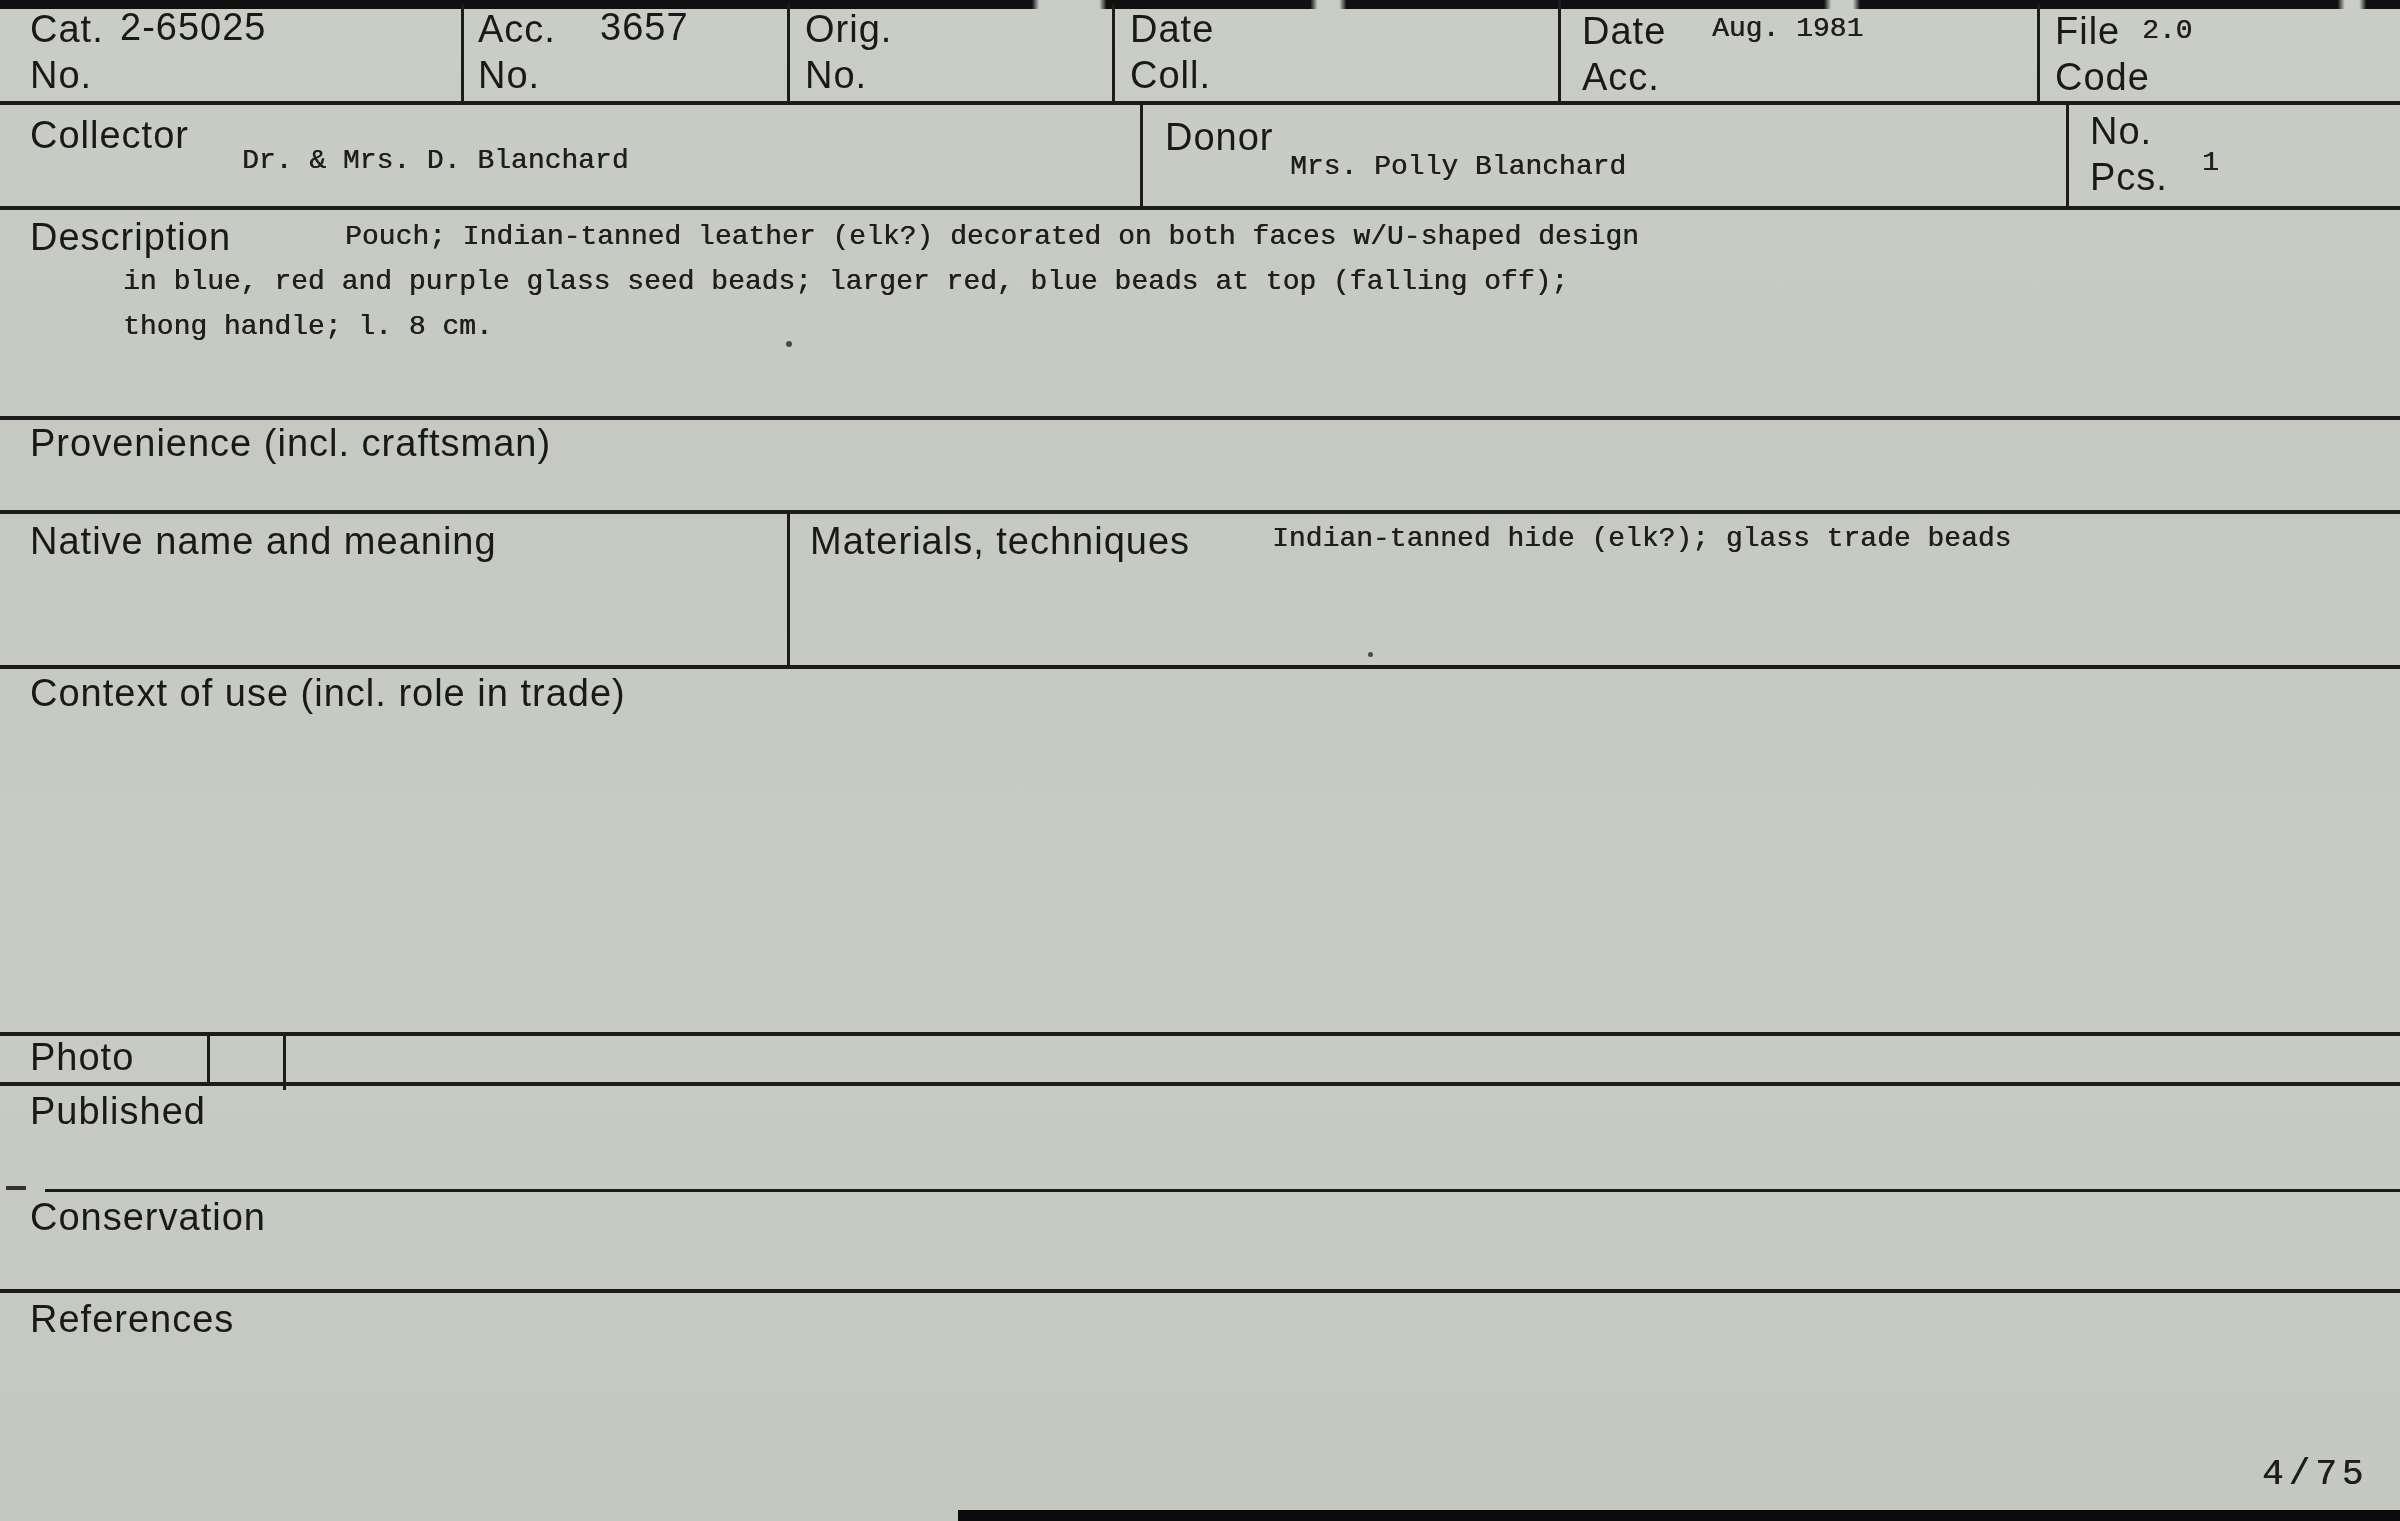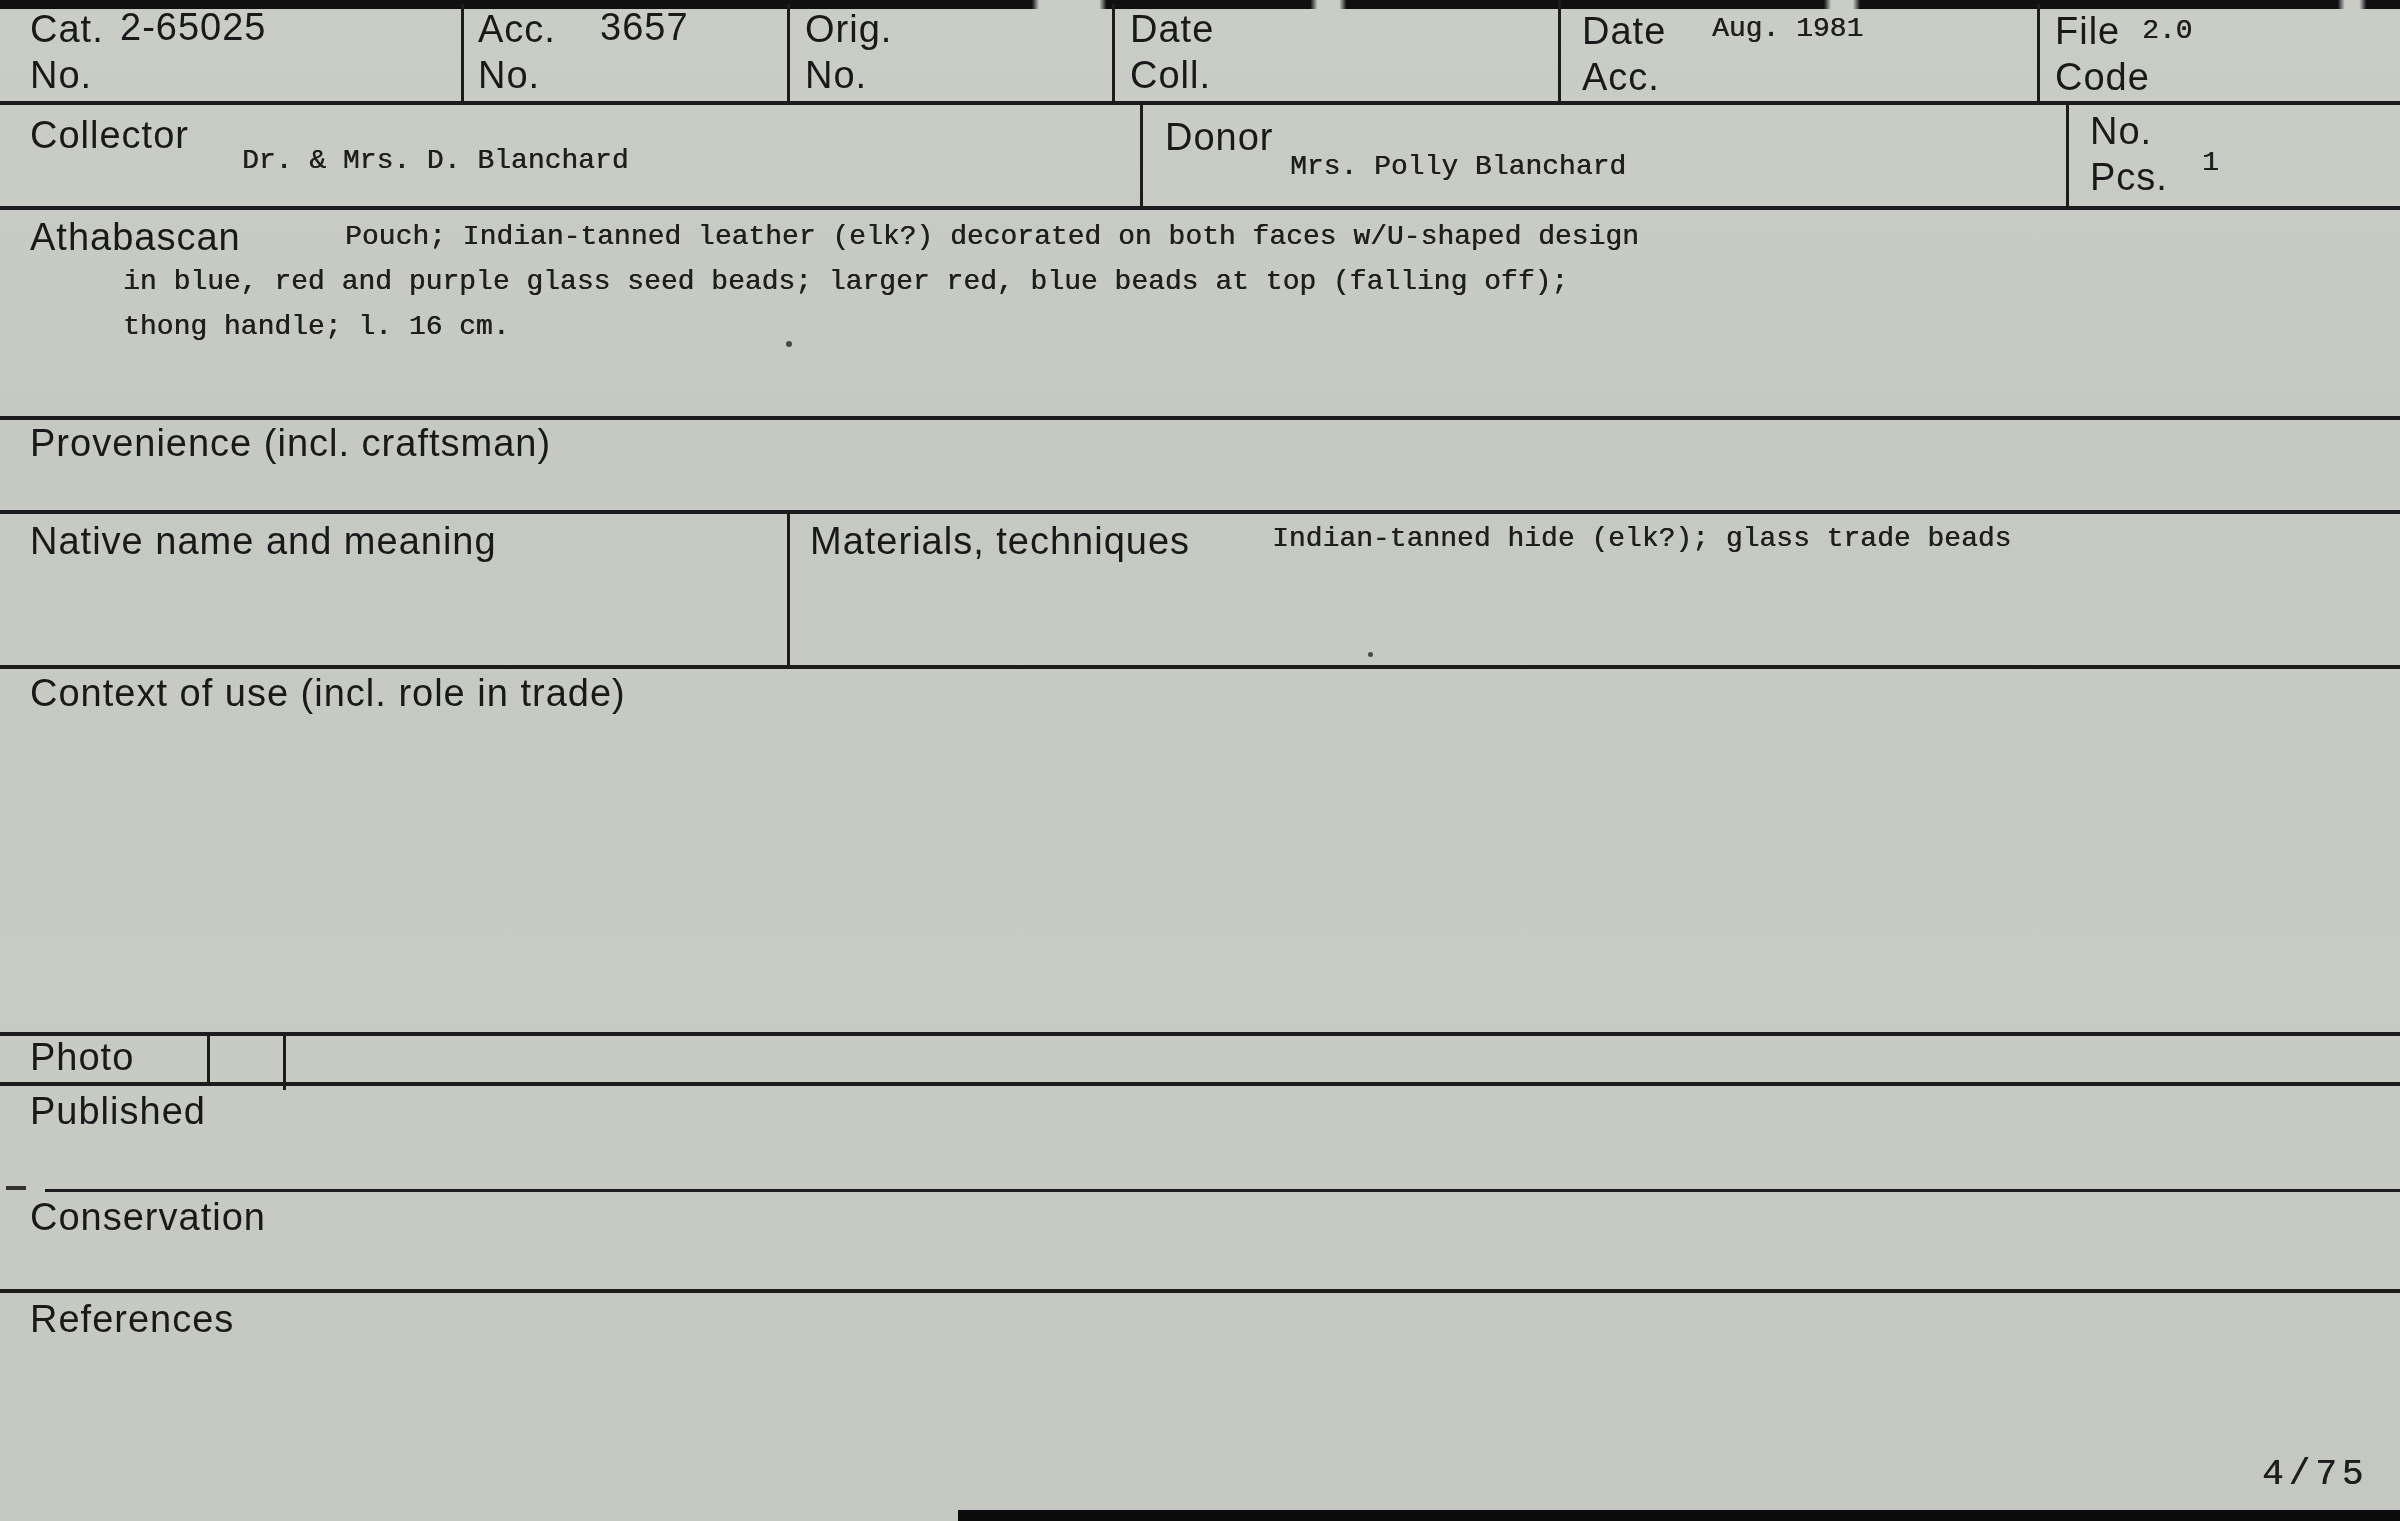--- a/index.html
+++ b/index.html
@@ -94,24 +94,24 @@
   <span class="lbl" style="left:30px;top:116px;">Collector</span>
   <span class="typed" style="left:242px;top:146px;">Dr. &amp; Mrs. D. Blanchard</span>
 
   <span class="lbl" style="left:1165px;top:118px;">Donor</span>
   <span class="typed" style="left:1290px;top:152px;">Mrs. Polly Blanchard</span>
 
   <span class="lbl" style="left:2090px;top:112px;">No.</span>
   <span class="lbl" style="left:2090px;top:158px;">Pcs.</span>
   <span class="typed" style="left:2202px;top:148px;">1</span>
 
-  <span class="lbl" style="left:30px;top:218px;">Athabascan</span>
+  <span class="lbl" style="left:30px;top:218px;">Description</span>
   <span class="typed" style="left:345px;top:222px;">Pouch; Indian-tanned leather (elk?) decorated on both faces w/U-shaped design</span>
   <span class="typed" style="left:123px;top:267px;">in blue, red and purple glass seed beads; larger red, blue beads at top (falling off);</span>
-  <span class="typed" style="left:123px;top:312px;">thong handle; l. 16 cm.</span>
+  <span class="typed" style="left:123px;top:312px;">thong handle; l. 8 cm.</span>
 
   <span class="lbl" style="left:30px;top:424px;">Provenience (incl. craftsman)</span>
 
   <span class="lbl" style="left:810px;top:522px;">Materials, techniques</span>
   <span class="lbl" style="left:30px;top:522px;">Native name and meaning</span>
   <span class="typed" style="left:1272px;top:524px;">Indian-tanned hide (elk?); glass trade beads</span>
 
   <span class="lbl" style="left:30px;top:674px;text-align:center;">Context of use (incl. role in trade)</span>
 
   <span class="lbl" style="left:30px;top:1038px;">Photo</span>

